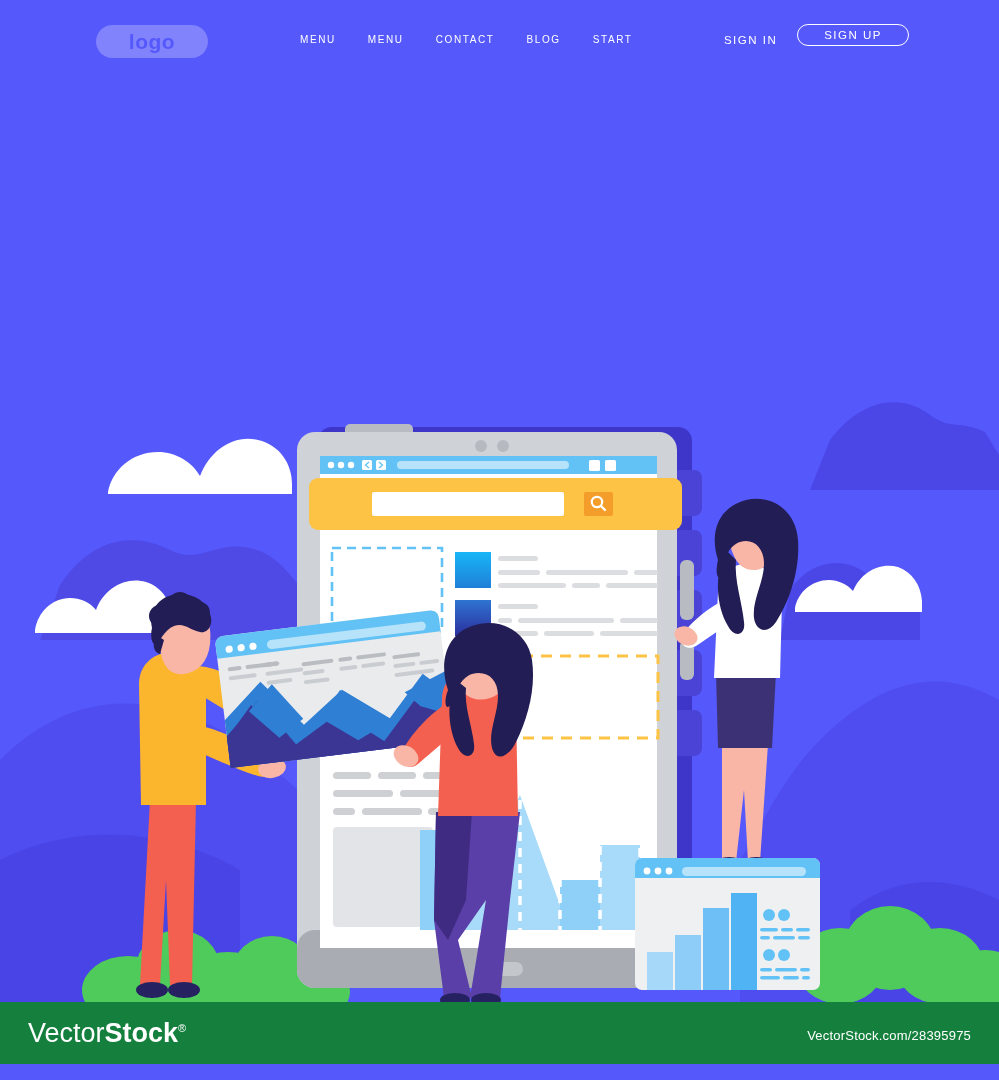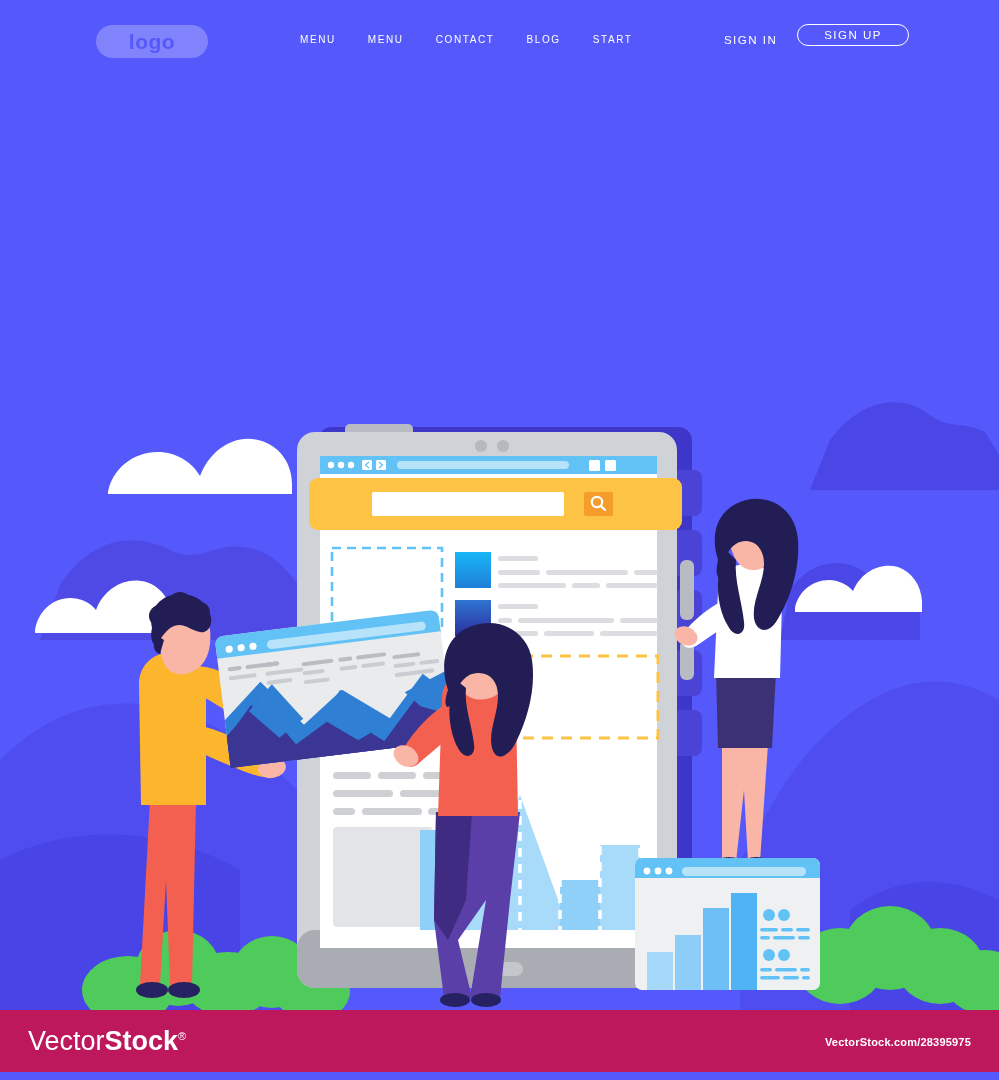--- a/index.html
+++ b/index.html
@@ -76,33 +76,33 @@
   }
 
   
   .scenery { position:absolute; left:0; top:0; width:999px; height:1018px; z-index:1; }
 
   
   .illo { position:absolute; left:0; top:0; width:999px; height:1018px; z-index:5; }
 
   
   .footer {
-    position:absolute; left:0; bottom:8px; width:999px; height:62px;
-    background:#be185d; z-index:100;
+    position:absolute; left:0; bottom:16px; width:999px; height:62px;
+    background:#15803d; z-index:100;
   }
   .wm-logo {
     position:absolute; left:28px; top:16px; color:#ffffff;
     font-size:27px; letter-spacing:0px;
   }
   .wm-logo .thin { font-weight:300; }
   .wm-logo .bold { font-weight:bold; }
   .wm-logo sup { font-size:11px; vertical-align:super; }
   .wm-url {
     position:absolute; right:28px; top:26px; color:#ffffff;
-    font-size:11px; letter-spacing:0.2px;font-weight:bold;
+    font-size:13px; letter-spacing:0.2px;
   }
 </style>
 </head>
 <body>
 
 <div class="stage">
 
   <svg class="scenery" viewBox="0 0 999 1018">
     <rect x="0" y="0" width="999" height="1018" fill="#5558fb"></rect>
 

